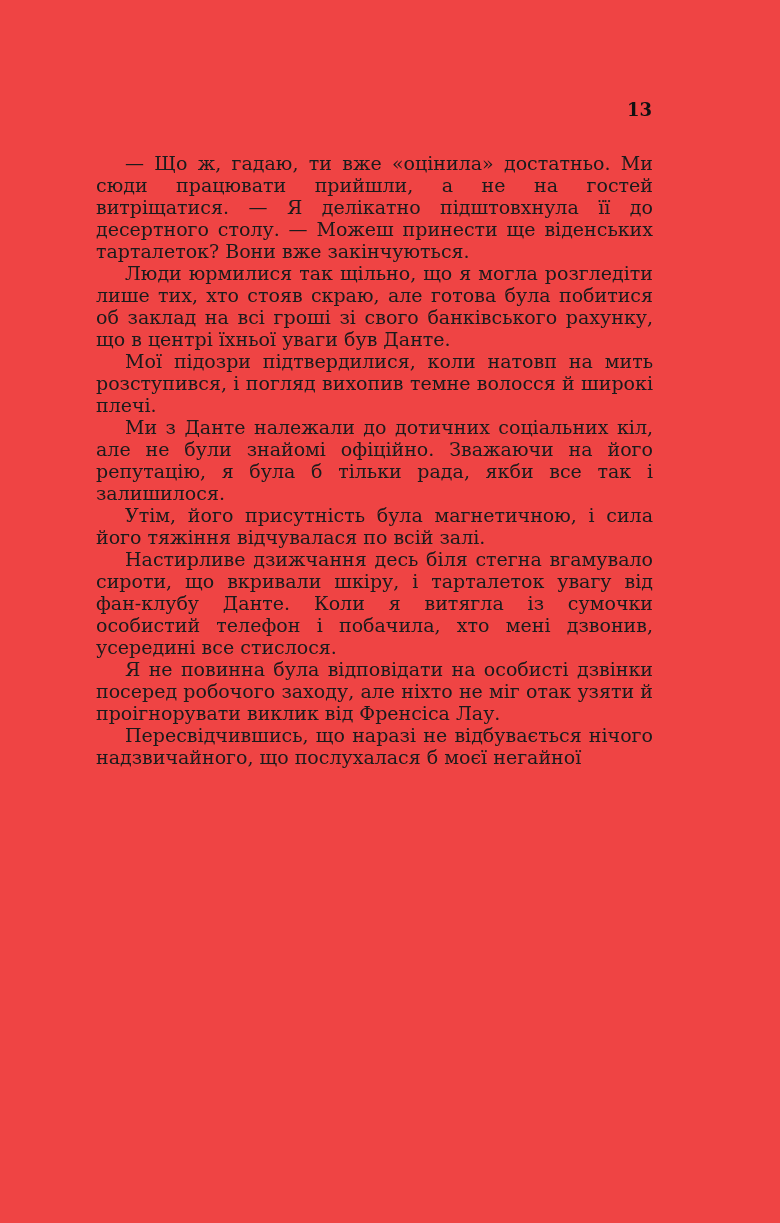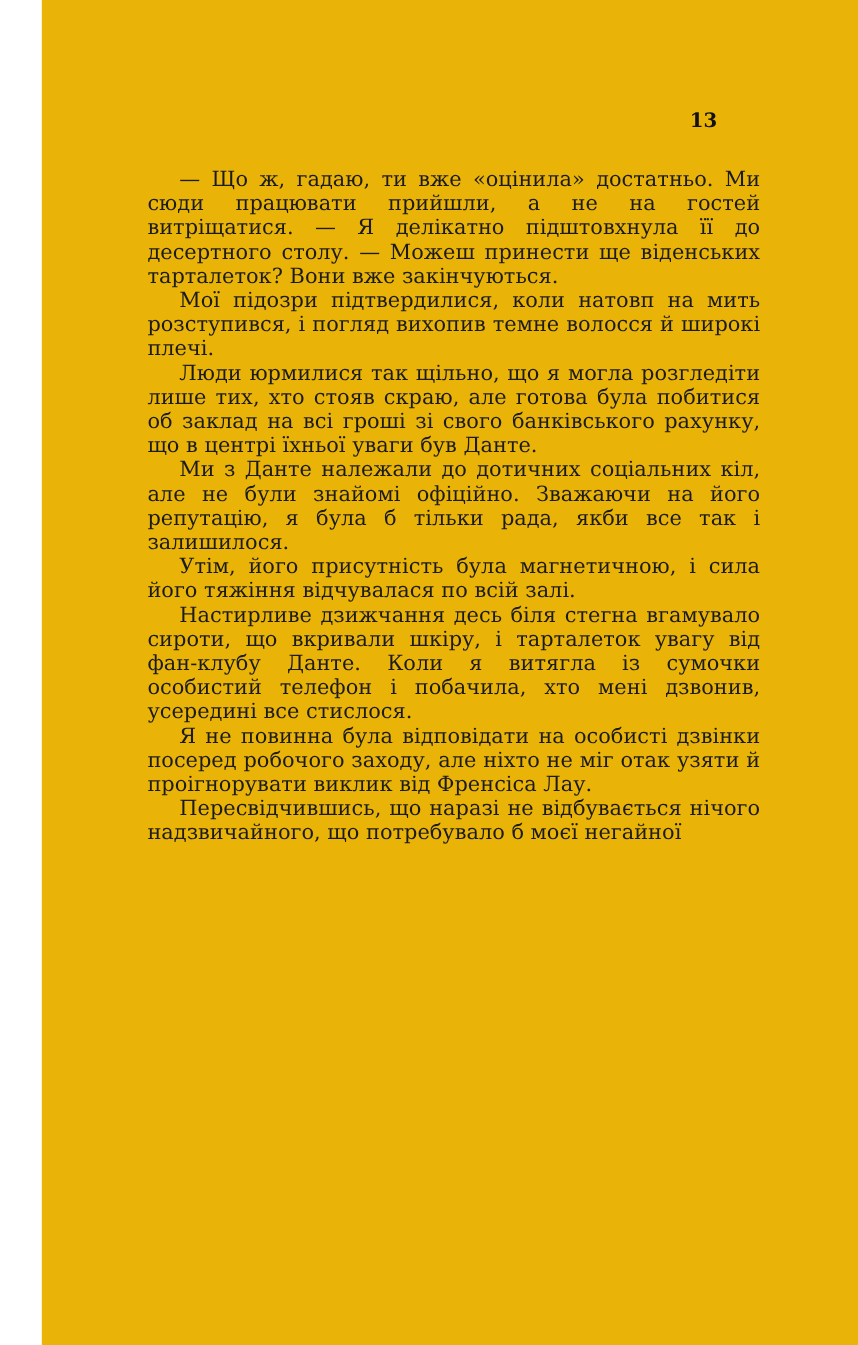--- a/index.html
+++ b/index.html
@@ -11,23 +11,22 @@
     width: 780px;
     height: 1223px;
     position: relative;
     font-family: "DejaVu Serif", "Liberation Serif", serif;
     color: #1b1b1b;
     -webkit-font-smoothing: antialiased;
   }
   .page {
     position: absolute;
     inset: 0;
-    background: #eab308;
+    background: #ef4444;
     overflow: hidden;
-    margin-left: 38px;
   }
   .page-number {
     position: absolute;
     top: 99px;
     right: 128px;
     font-size: 18px;
     font-weight: 700;
     color: #111111;
   }
   .body-text {
@@ -48,22 +47,22 @@
 </style>
 </head>
 <body>
 
 <div class="page">
 
   <div class="page-number">13</div>
 
   <div class="body-text">
     <p>— Що ж, гадаю, ти вже «оцінила» достатньо. Ми сюди працювати прийшли, а не на гостей витріщатися. — Я делікатно підштовхнула її до десертного столу. — Можеш принести ще віденських тарталеток? Вони вже закінчуються.</p>
+    <p>Люди юрмилися так щільно, що я могла розгледіти лише тих, хто стояв скраю, але готова була побитися об заклад на всі гроші зі свого банківського рахунку, що в центрі їхньої уваги був Данте.</p>
     <p>Мої підозри підтвердилися, коли натовп на мить розступився, і погляд вихопив темне волосся й широкі плечі.</p>
-    <p>Люди юрмилися так щільно, що я могла розгледіти лише тих, хто стояв скраю, але готова була побитися об заклад на всі гроші зі свого банківського рахунку, що в центрі їхньої уваги був Данте.</p>
     <p>Ми з Данте належали до дотичних соціальних кіл, але не були знайомі офіційно. Зважаючи на його репутацію, я була б тільки рада, якби все так і залишилося.</p>
     <p>Утім, його присутність була магнетичною, і сила його тяжіння відчувалася по всій залі.</p>
     <p>Настирливе дзижчання десь біля стегна вгамувало сироти, що вкривали шкіру, і тарталеток увагу від фан-клубу Данте. Коли я витягла із сумочки особистий телефон і побачила, хто мені дзвонив, усередині все стислося.</p>
     <p>Я не повинна була відповідати на особисті дзвінки посеред робочого заходу, але ніхто не міг отак узяти й проігнорувати виклик від Френсіса Лау.</p>
-    <p>Пересвідчившись, що наразі не відбувається нічого надзвичайного, що потребувало б моєї негайної</p>
+    <p>Пересвідчившись, що наразі не відбувається нічого надзвичайного, що послухалася б моєї негайної</p>
   </div>
 
 </div>
 
 </body></html>

